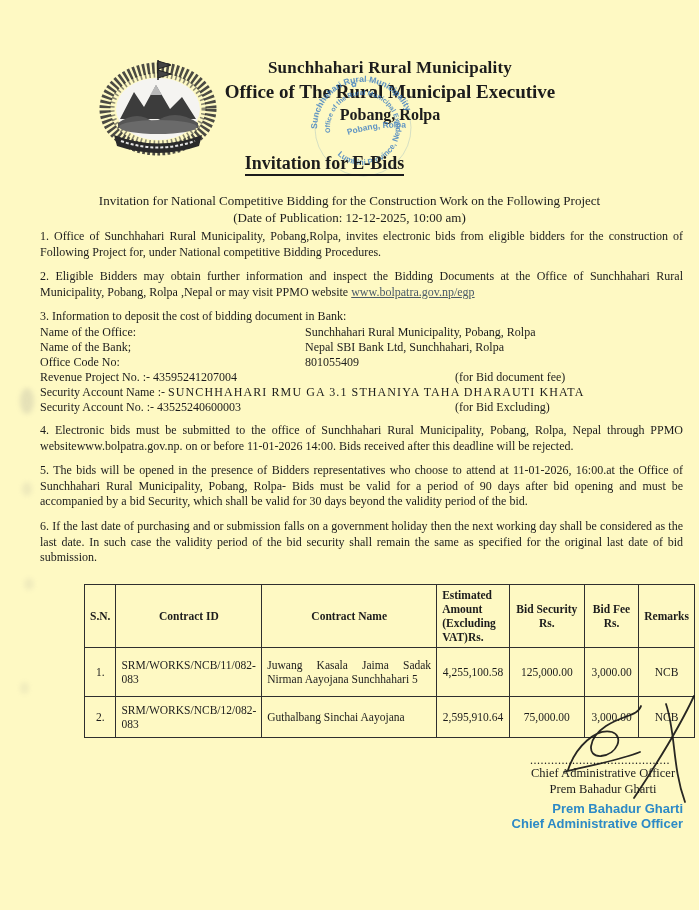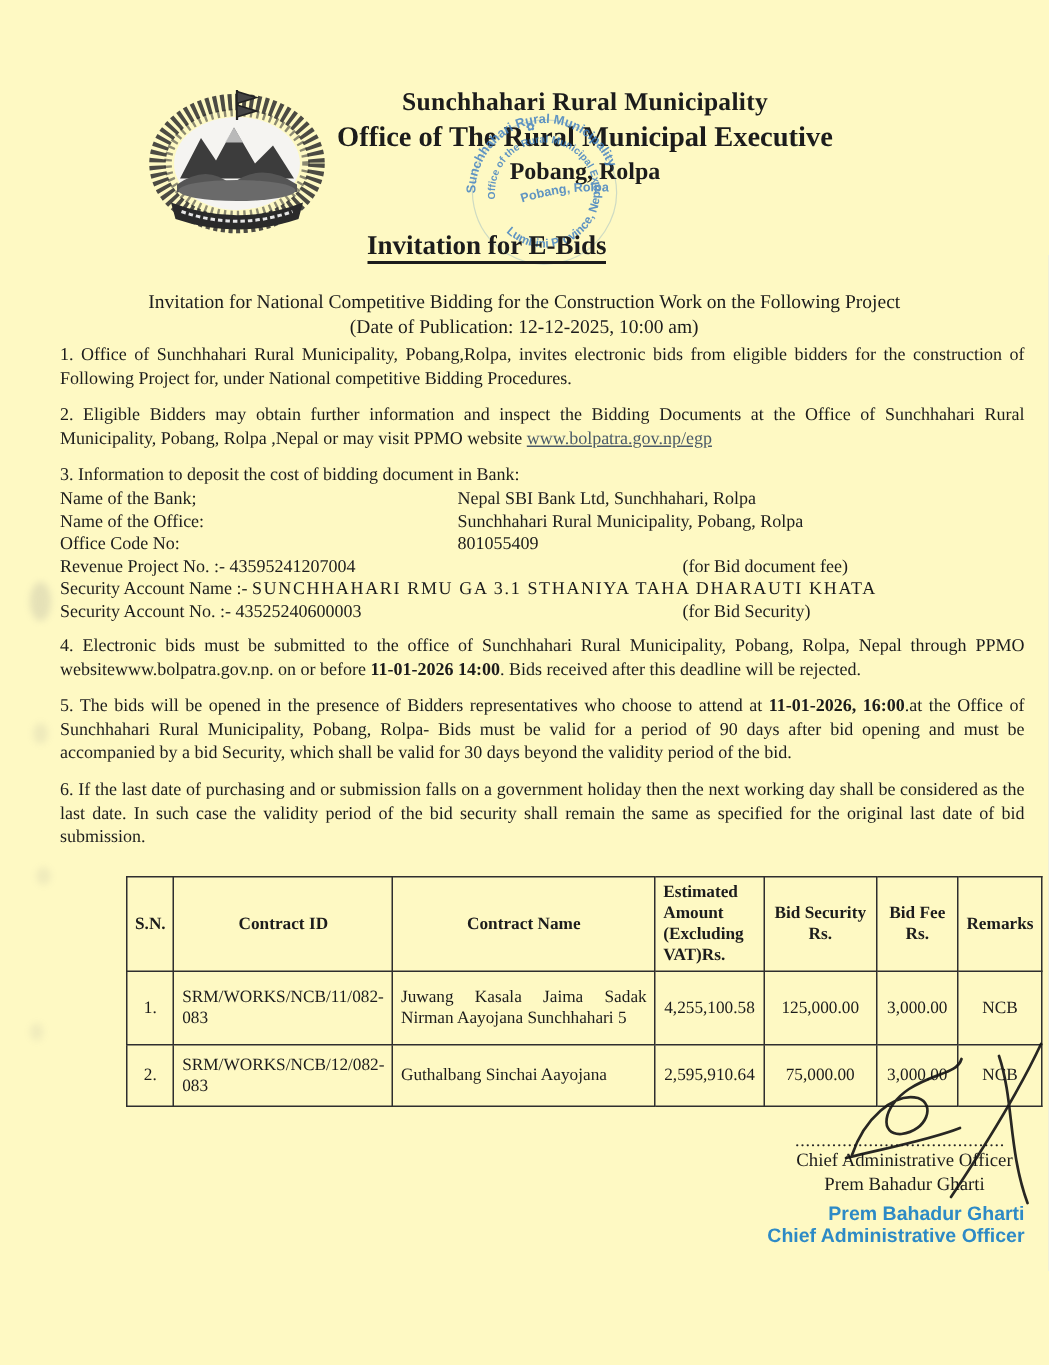--- a/index.html
+++ b/index.html
@@ -27,21 +27,21 @@
             line-height:15.6px;text-align:justify;}
   .clause{margin:0 0 9px 0;}
   .bank-head{margin:0;}
   .bank-row{display:flex;line-height:15px;}
   .bank-row .lbl{width:265px;flex:0 0 265px;}
   .acct-line{position:relative;line-height:15px;}
   .acct-caps{letter-spacing:1.1px;}
   .acct-note{position:absolute;left:415px;top:0;}
   .bank-block{margin-bottom:8px;}
   .doclink{color:#4a5a68;text-decoration:underline;}
-  b{font-weight:bold;}
+  b{font-weight:normal;}
 
   
   table.bids{border-collapse:collapse;margin:4px 0 0 44px;width:611px;
              font-size:11.5px;line-height:14px;}
   table.bids th,table.bids td{border:1.2px solid #2f2f2f;padding:3px 5px;}
   table.bids thead th{font-weight:bold;text-align:center;vertical-align:middle;}
   table.bids thead th.th-amt{text-align:left;vertical-align:top;}
   td.c{text-align:center;}
   td.name{text-align:justify;margin-left:20px;}
   tr.r1 td{height:42px;}
@@ -131,34 +131,34 @@
   <div class="bodycopy">
 
     <p class="clause">1. Office of Sunchhahari Rural Municipality, Pobang,Rolpa, invites electronic bids from eligible bidders for the construction of Following Project for, under National competitive Bidding Procedures.</p>
 
     <p class="clause"><span>2. Eligible Bidders may obtain further information and inspect the Bidding Documents at the Office of Sunchhahari Rural Municipality, Pobang, Rolpa ,Nepal or may visit PPMO website </span><a class="doclink" href="#">www.bolpatra.gov.np/egp</a></p>
 
     <p class="bank-head">3. Information to deposit the cost of bidding document in Bank:</p>
 
     <div class="bank-block">
       <div class="bank-row">
+        <span class="lbl">Name of the Office:</span>
+        <span>Sunchhahari Rural Municipality, Pobang, Rolpa</span>
+      </div>
+      <div class="bank-row">
         <span class="lbl">Name of the Bank;</span>
         <span>Nepal SBI Bank Ltd, Sunchhahari, Rolpa</span>
-      </div>
-      <div class="bank-row">
-        <span class="lbl">Name of the Office:</span>
-        <span>Sunchhahari Rural Municipality, Pobang, Rolpa</span>
       </div>
       <div class="bank-row">
         <span class="lbl">Office Code No:</span>
         <span>801055409</span>
       </div>
       <div class="acct-line"><span>Revenue Project No. :-  </span><span>43595241207004</span><span class="acct-note">(for Bid document fee)</span></div>
       <div class="acct-line"><span>Security Account Name :- </span><span class="acct-caps">SUNCHHAHARI RMU GA 3.1 STHANIYA TAHA DHARAUTI KHATA</span></div>
-      <div class="acct-line"><span>Security Account No. :- </span><span>43525240600003</span><span class="acct-note">(for Bid Security)</span></div>
+      <div class="acct-line"><span>Security Account No. :- </span><span>43525240600003</span><span class="acct-note">(for Bid Excluding)</span></div>
     </div>
 
     <p class="clause"><span>4. Electronic bids must be submitted to the office of Sunchhahari Rural Municipality, Pobang, Rolpa, Nepal through PPMO websitewww.bolpatra.gov.np. on or before </span><b>11-01-2026 14:00</b><span>. Bids received after this deadline will be rejected.</span></p>
 
     <p class="clause"><span>5. The bids will be opened in the presence of Bidders representatives who choose to attend at </span><b>11-01-2026, 16:00</b><span>.at the Office of Sunchhahari Rural Municipality, Pobang, Rolpa- Bids must be valid for a period of 90 days after bid opening and must be accompanied by a bid Security, which shall be valid for 30 days beyond the validity period of the bid.</span></p>
 
     <p class="clause" style="margin-bottom:18px;">6. If the last date of purchasing and or submission falls on a government holiday then the next working day shall be considered as the last date. In such case the validity period of the bid security shall remain the same as specified for the original last date of bid submission.</p>
 
     <table class="bids">
       <colgroup>

